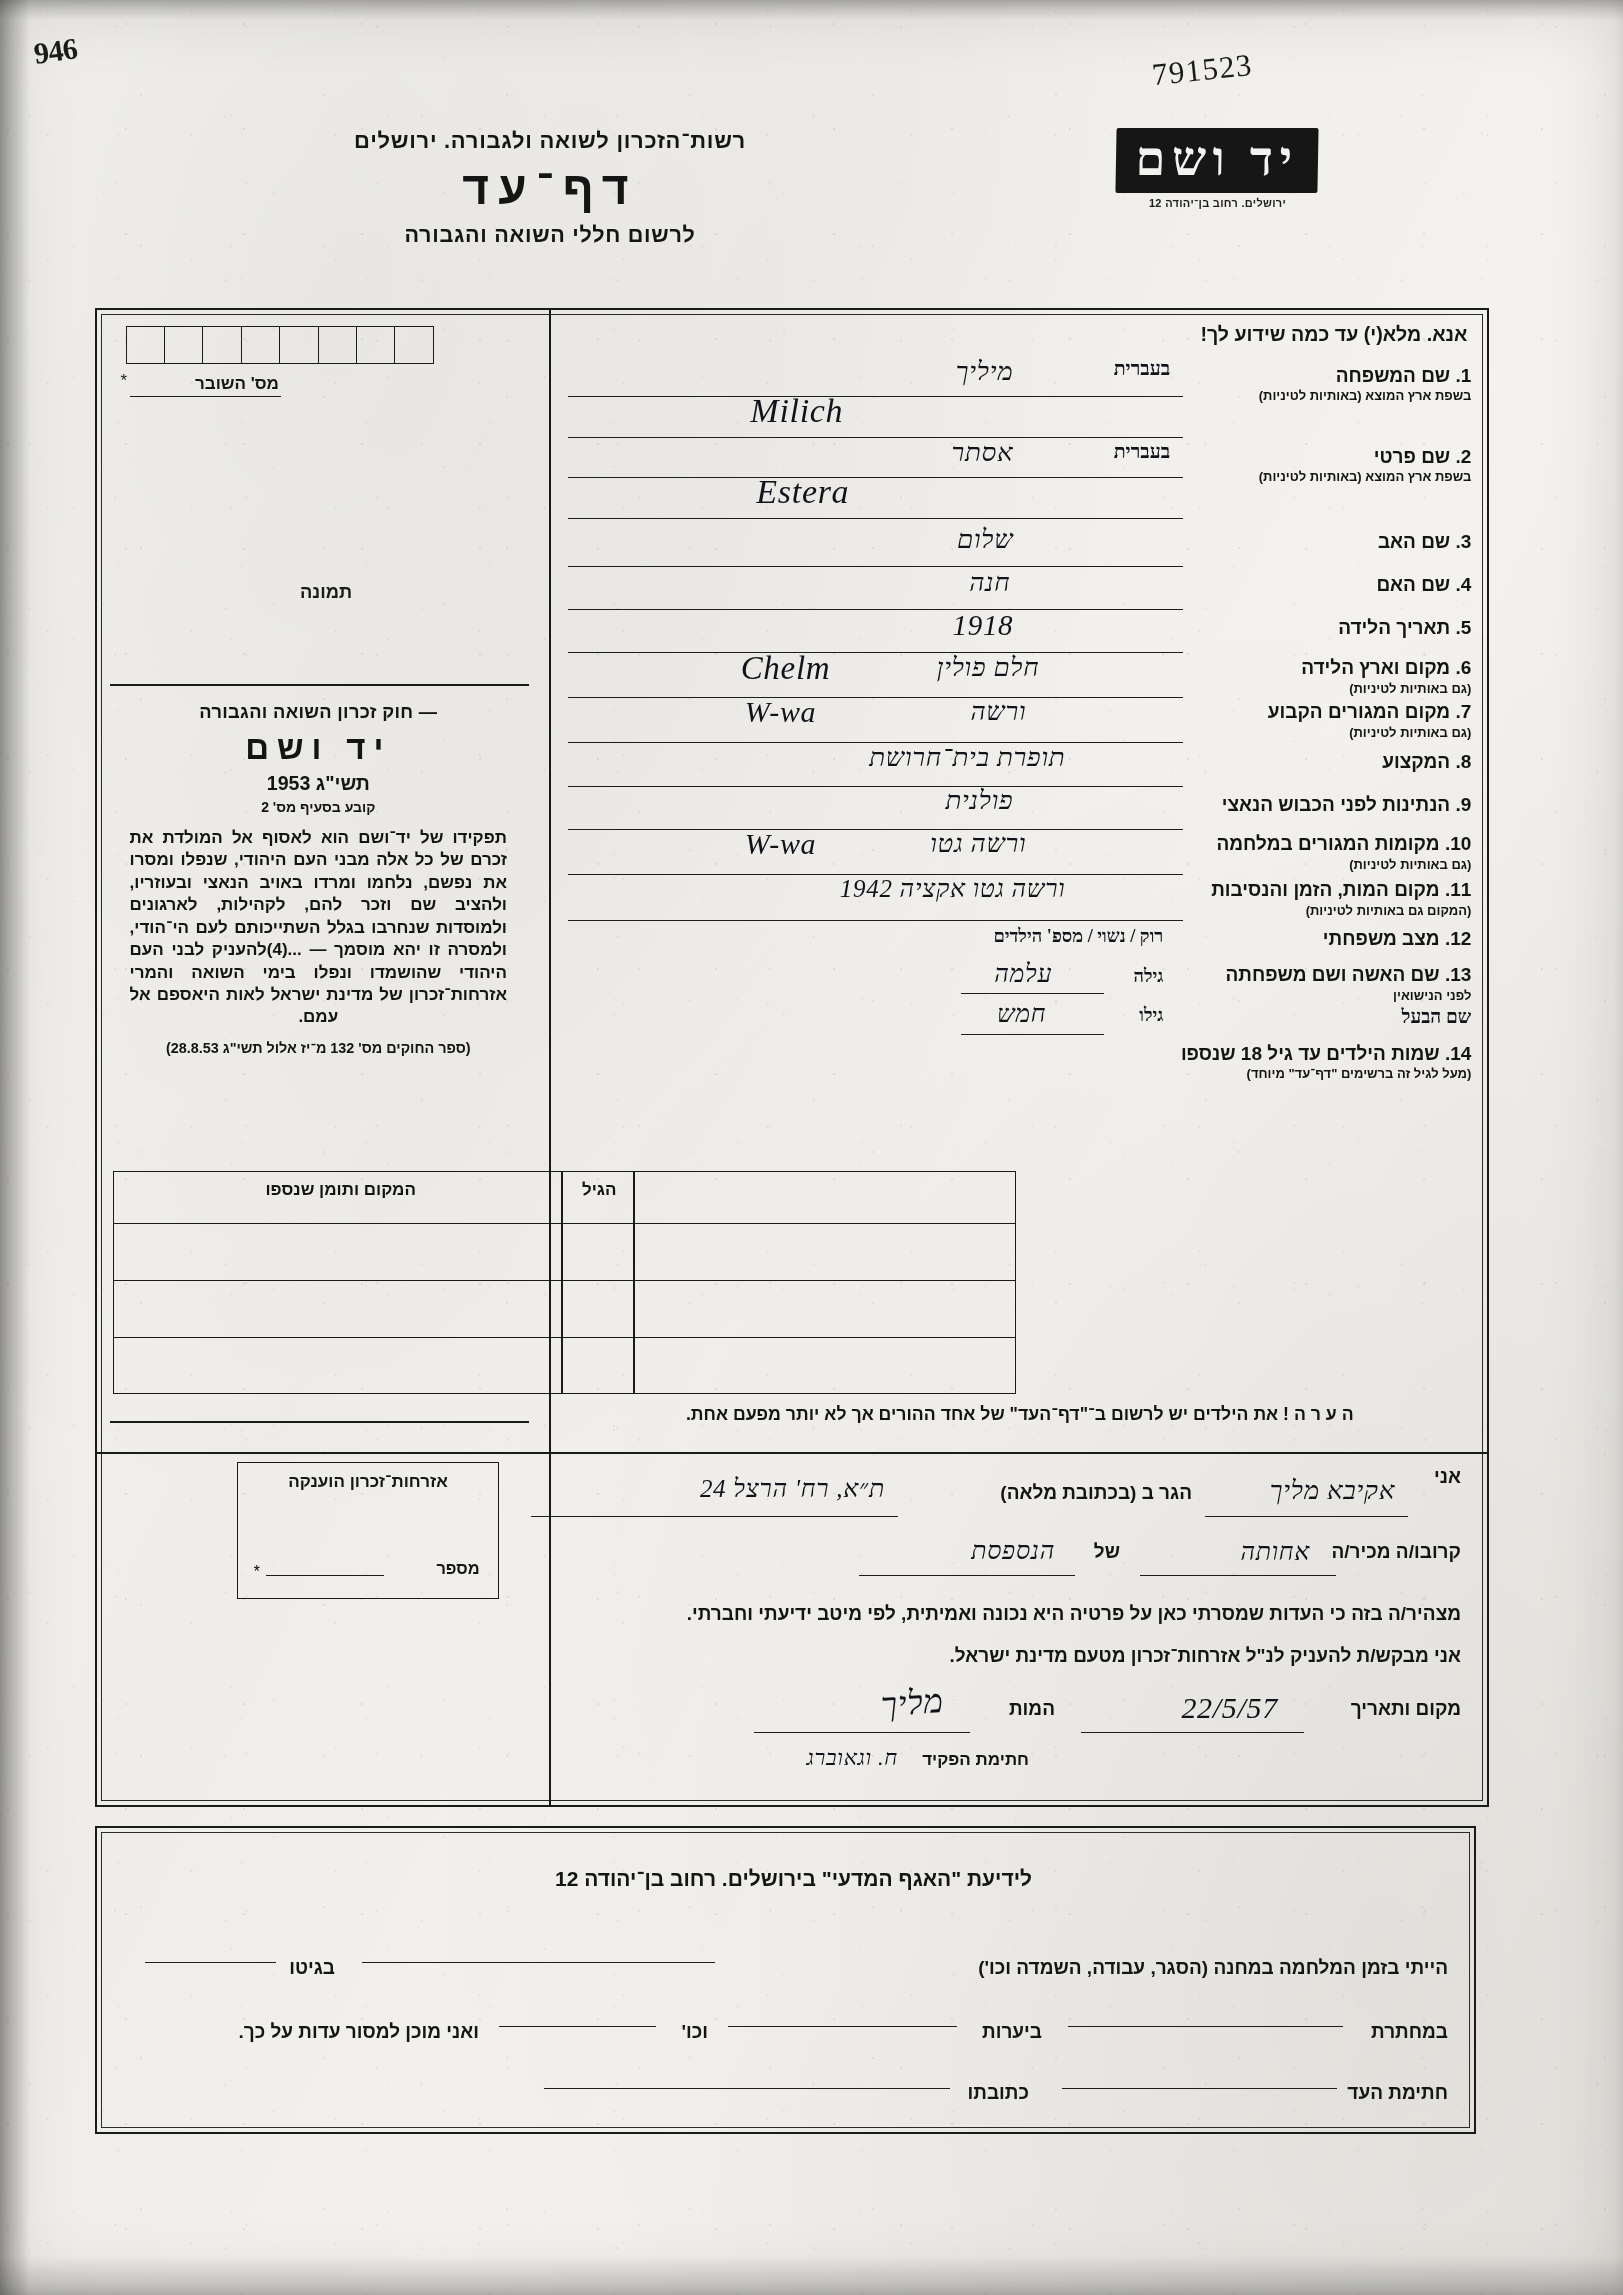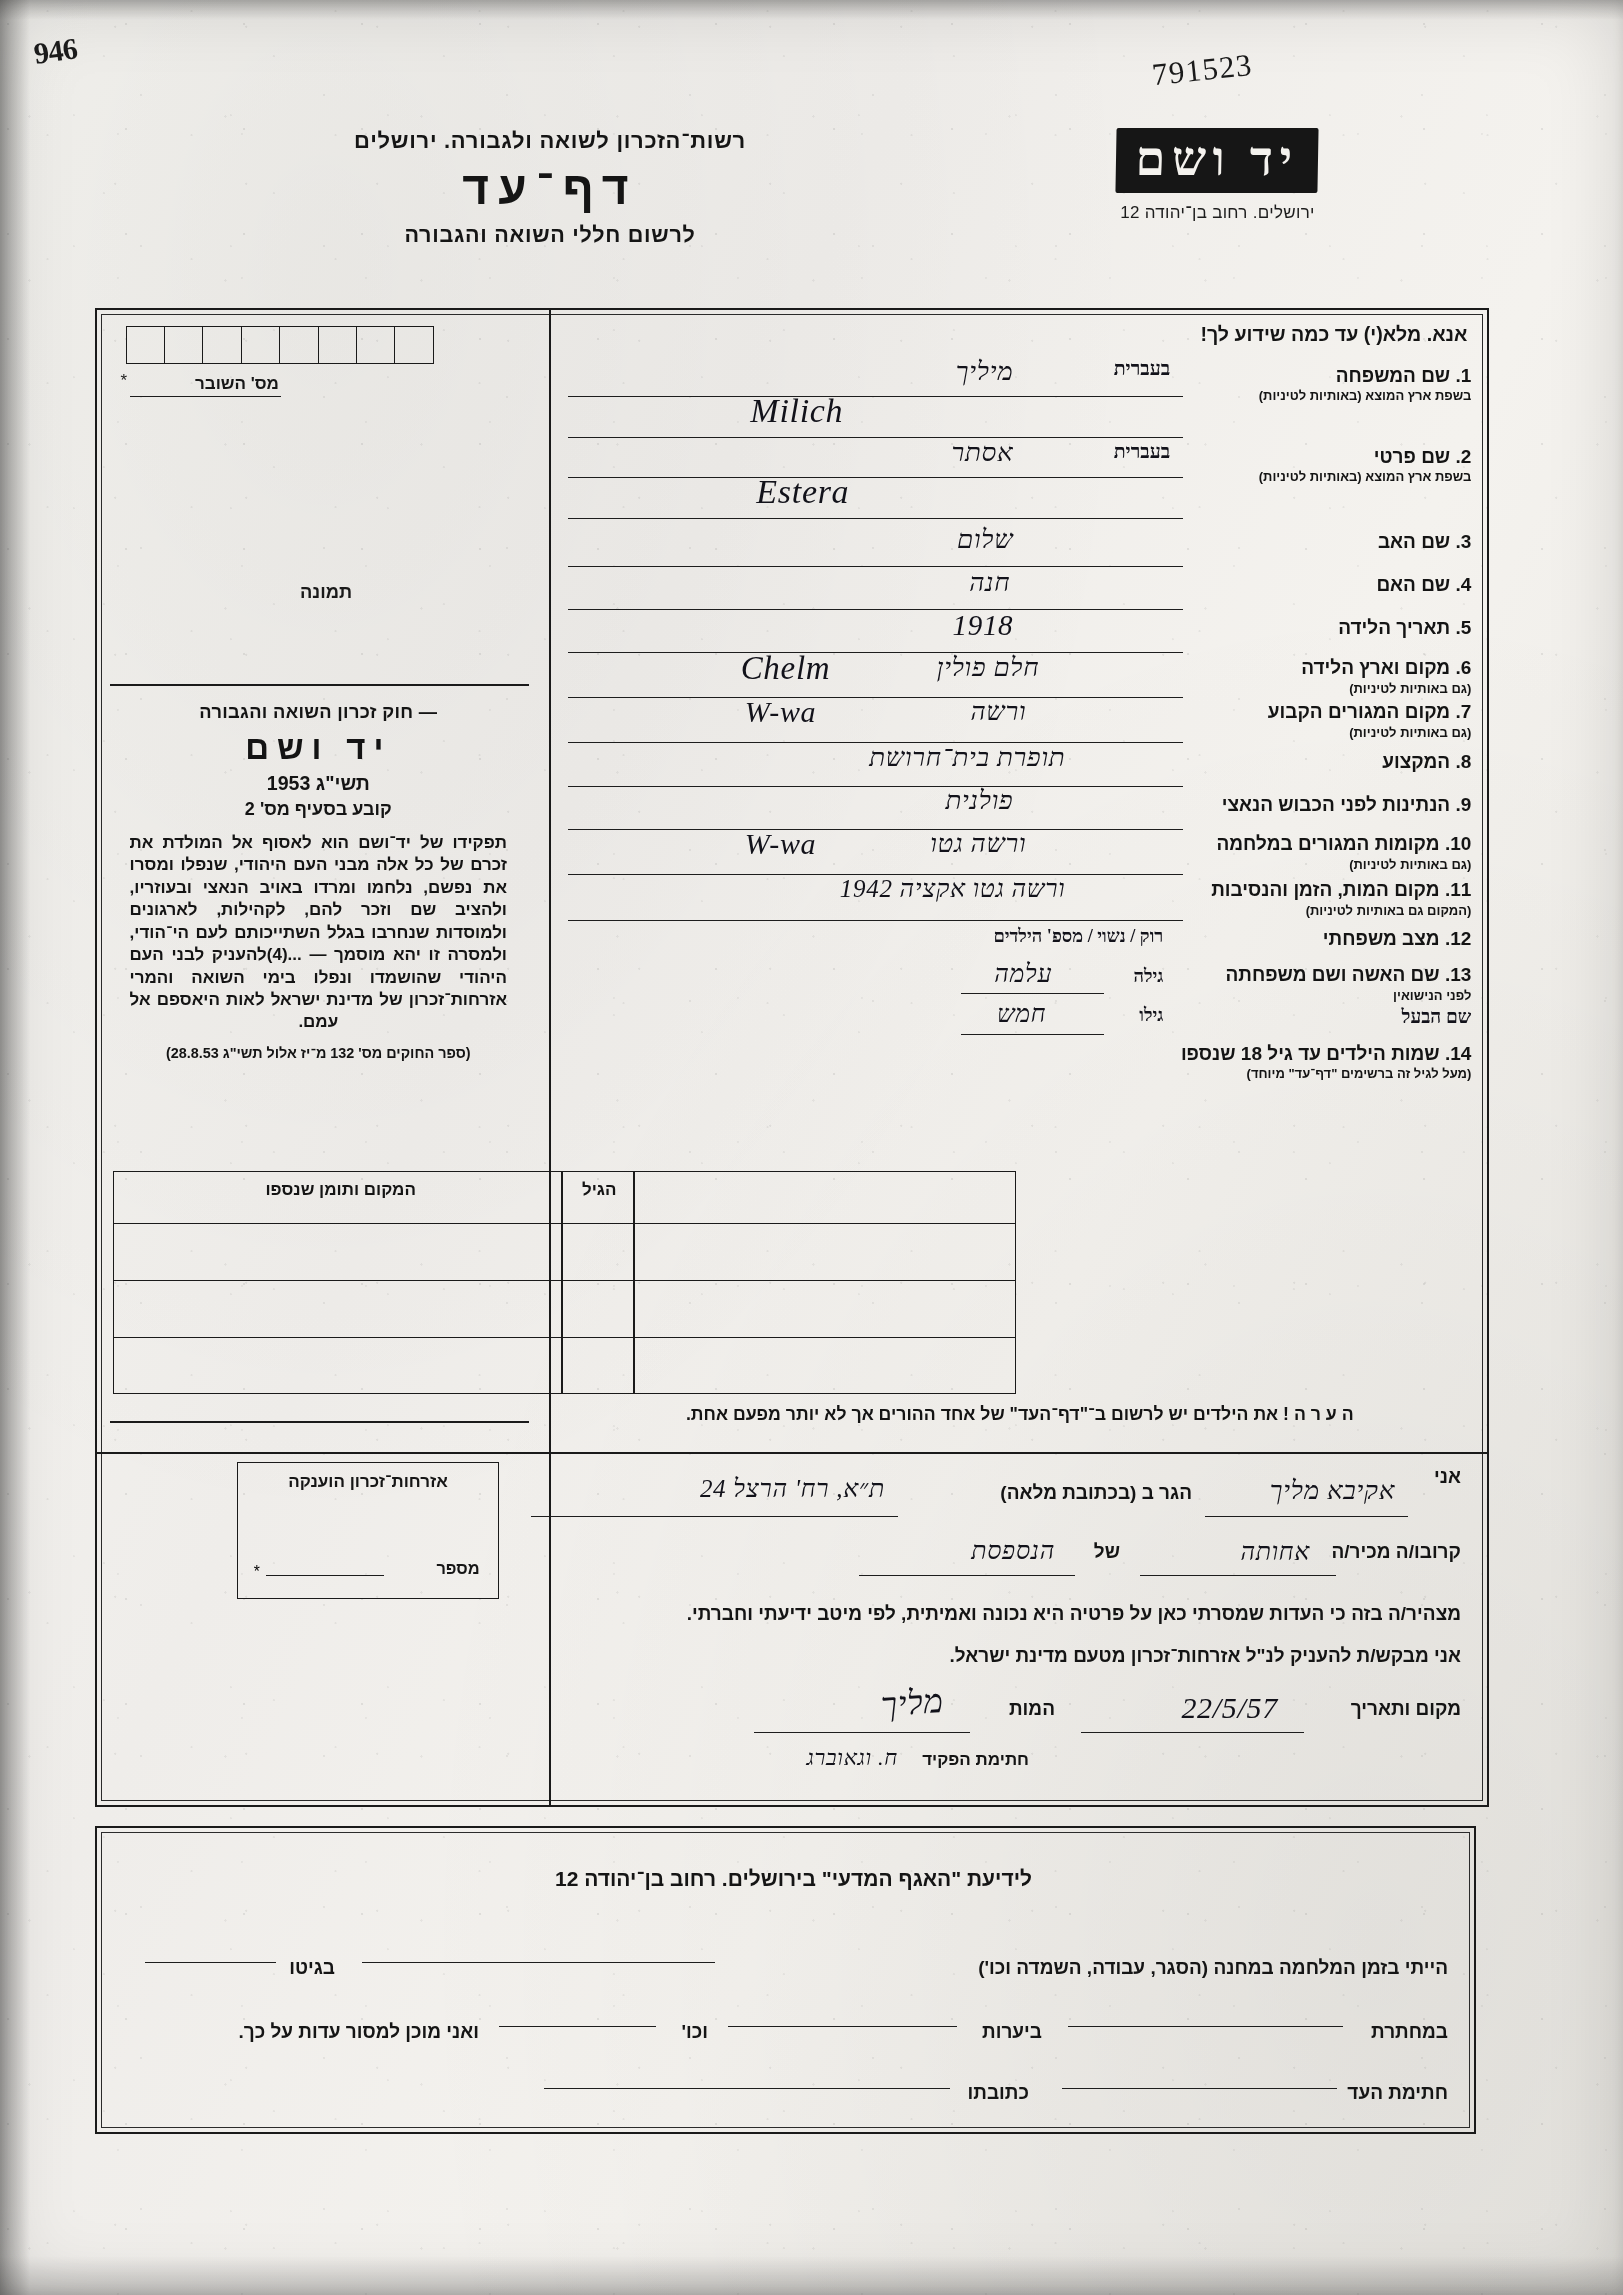--- a/index.html
+++ b/index.html
@@ -78,24 +78,24 @@
     font-family: "Liberation Serif", serif;
     font-size: 48px;
     font-weight: 700;
     letter-spacing: 6.5px;
     padding: 6.5px 19.6px 10.5px 19.6px;
     line-height: 1;
     border-radius: 2px;
     transform: skewX(-1deg);
   }
   #logo-address {
-    margin-top: 10px;
-    font-size: 17px;
+    margin-top: 4px;
+    font-size: 11px;
     color: #1d1d1d;
-    font-weight: 400;
+    font-weight: 700;
     letter-spacing: 0.3px;
   }
   #masthead {
     position: absolute;
     left: 164px; top: 128px;
     width: 772px;
     text-align: center;
     color: #151515;
   }
   #masthead .line1 {
@@ -256,21 +256,21 @@
     font-weight: 700;
     letter-spacing: 7.9px;
     margin-top: 6.5px;
   }
   #law-box .law-year {
     font-size: 19.6px;
     font-weight: 700;
     margin-top: 5.2px;
   }
   #law-box .law-sect {
-    font-size: 18px;
+    font-size: 14px;
     font-weight: 700;
     margin-top: 3.9px;
   }
   #law-box .law-body {
     font-size: 17px;
     line-height: 1.32;
     margin-top: 11.8px;
     text-align: justify;
     text-align-last: center;
     font-weight: 700;

